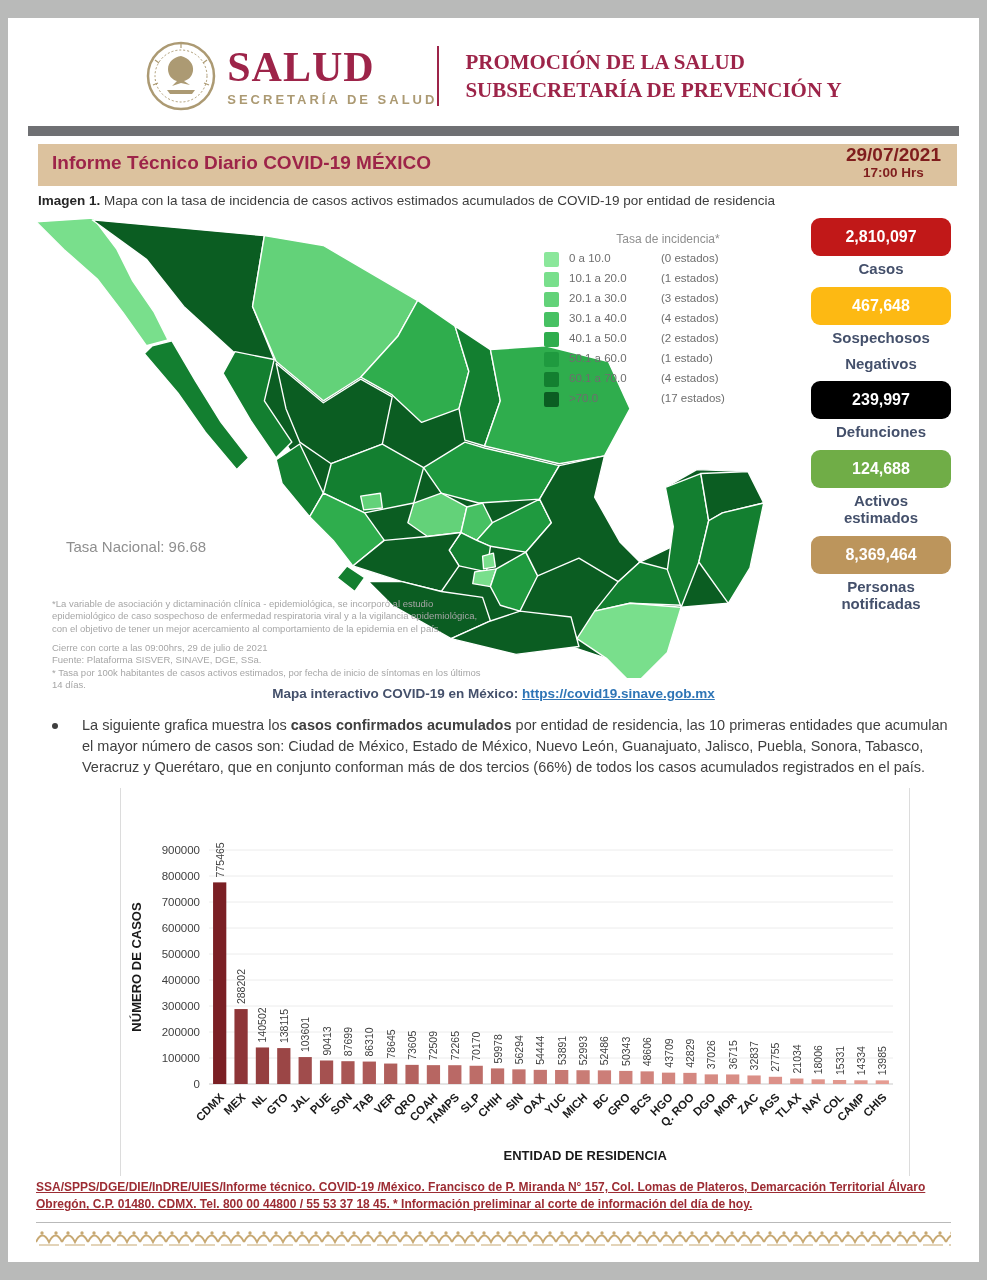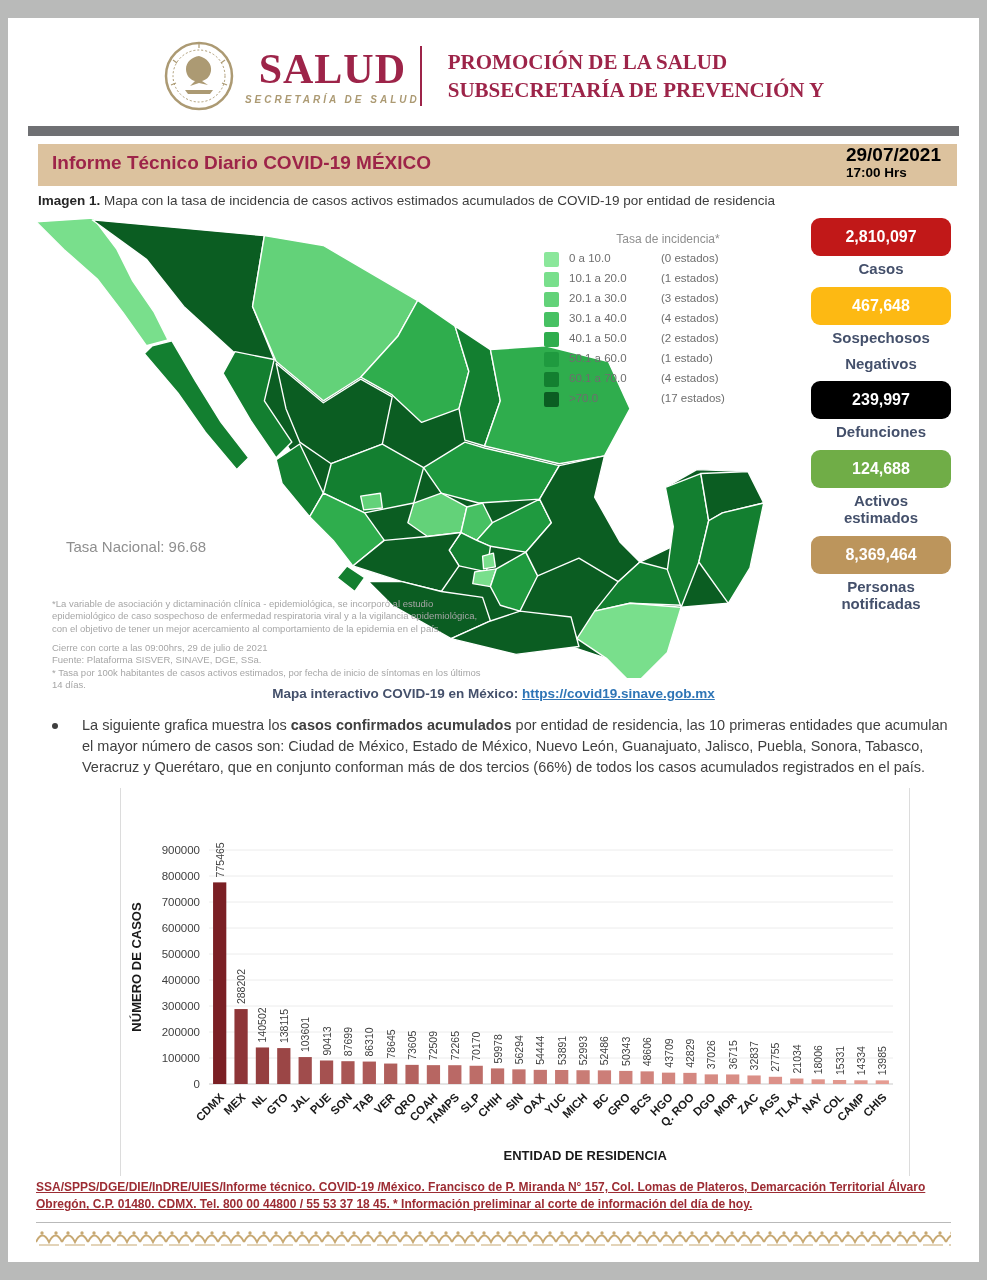--- a/index.html
+++ b/index.html
@@ -2,31 +2,31 @@
 <html style="--g1: #8be79b; --g2: #79df8c; --g3: #63d279; --g4: #47c163; --g5: #2fad4d; --g6: #1f9a3f; --g7: #137f30; --g8: #0b5d22;"><head>
 <meta charset="utf-8">
 <style>
   html,body{margin:0;padding:0;}
   body{width:987px;height:1280px;background:#b9bab9;font-family:"Liberation Sans",sans-serif;position:relative;overflow:hidden;}
   .page{position:absolute;left:8px;top:18px;width:971px;height:1244px;background:#ffffff;overflow:hidden;}
 
   
   .hdr{display:flex;justify-content:center;align-items:center;padding-top:16px;height:84px;}
   .seal{width:72px;height:72px;margin-right:10px;flex:0 0 auto;}
-  .brandblock{display:flex;flex-direction:column;align-items:center;}
+  .brandblock{display:flex;flex-direction:column;align-items:flex-start;}
   .brand{font-family:"Liberation Serif",serif;font-weight:bold;font-size:42px;line-height:1;color:#9d2449;letter-spacing:1px;}
-  .brandsub{font-size:10px;font-weight:bold;letter-spacing:3px;color:#ac9a73;margin-top:4px;font-style:italic;}
+  .brandsub{font-size:13px;font-weight:bold;letter-spacing:3px;color:#ac9a73;margin-top:4px;}
   .hdr-div{width:2px;height:60px;background:#9d2449;margin-right:26px;}
   .hdr-right{font-family:"Liberation Serif",serif;font-weight:bold;font-size:21px;line-height:1.35;color:#9d2449;}
 
   
   .graybar{height:10px;background:#6f7073;margin:8px 20px 0 20px;}
   .banner{margin:8px 22px 0 30px;background:#dcc29e;display:flex;justify-content:space-between;align-items:center;padding:0 16px 4px 14px;height:38px;}
   .banner-title{font-size:19px;font-weight:bold;color:#9d2449;}
-  .banner-date{text-align:left;color:#000000;font-weight:bold;line-height:1.1;}
+  .banner-date{text-align:center;color:#7f1d1d;font-weight:bold;line-height:1.1;}
   .banner-date .d1{font-size:19px;}
   .banner-date .d2{font-size:13.5px;}
 
   
   .caption{margin:7px 30px 0 30px;font-size:13.5px;color:#3c3c3c;}
   .caption b{color:#262626;}
 
   
   .mapsec{display:flex;height:472px;margin-top:2px;}
   .map-wrap{position:relative;width:788px;flex:0 0 auto;}

